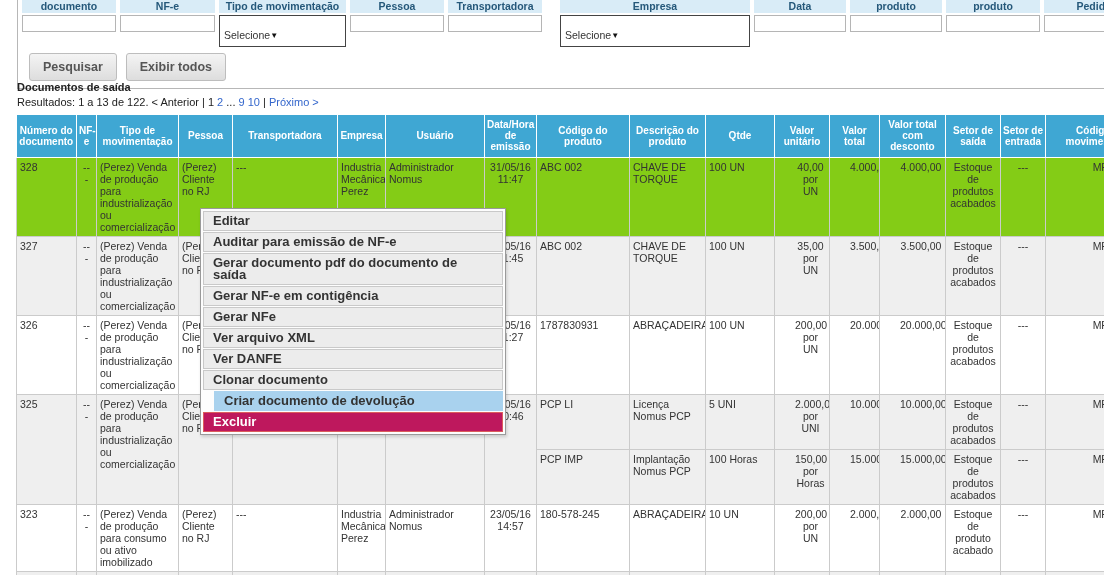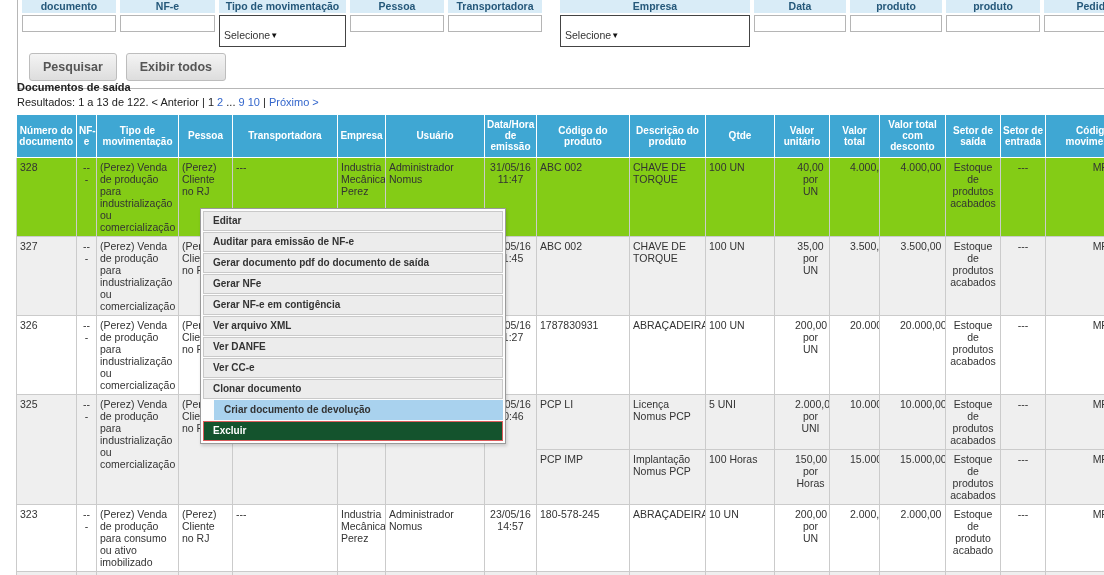--- a/index.html
+++ b/index.html
@@ -38,23 +38,23 @@
   td{border:1px solid #cbcbcb;vertical-align:top;padding:3px;font-size:10.5px;
     line-height:12px;overflow:hidden;white-space:pre-line;}
   tr.white td{background:#ffffff;}
   tr.gray td{background:#efefef;}
   tr.selected td{background:#84cc16;margin-left:24px;}
   td.c{text-align:center;} td.r{text-align:center;padding-left:20px;}
   
   .ctx-menu{position:absolute;left:200px;top:208px;width:302px;background:#fdfdfd;
     border:1px solid #9a9a9a;padding:1px;box-shadow:1px 2px 3px rgba(0,0,0,.15);z-index:10;}
   .ctx-item{background:#ececec;border:1px solid #c9c9c9;margin:1px;padding:3px 9px;
-    font-weight:bold;font-size:10px;color:#333;cursor:pointer;line-height:12px;}
+    font-weight:bold;font-size:13px;color:#333;cursor:pointer;line-height:12px;}
   .ctx-item.hover{background:#a9d2ee;border-color:#a9d2ee;margin-left:12px;}
-  .ctx-item.danger{background:#14532d;border-color:#dc5c5c;color:#fff;}
+  .ctx-item.danger{background:#be185d;border-color:#dc5c5c;color:#fff;}
 </style>
 </head>
 <body>
 
 <div class="filter-panel">
   <div class="frow" id="filter-headers">
       <div class="fcell" style="width: 94px;">Número do documento</div>
       <div class="fcell" style="width: 95px;">NF-e</div>
       <div class="fcell" style="width: 127px;">Tipo de movimentação</div>
       <div class="fcell" style="width: 94px;">Pessoa</div>
@@ -299,21 +299,20 @@
           <td class="c">MP</td>
         </tr>
       </tbody>
   </table>
 </div>
 
 <div class="ctx-menu" id="ctx-menu">
     <div class="ctx-item">Editar</div>
     <div class="ctx-item">Auditar para emissão de NF-e</div>
     <div class="ctx-item">Gerar documento pdf do documento de saída</div>
+    <div class="ctx-item">Gerar NF-e em contigência</div>
     <div class="ctx-item">Gerar NFe</div>
-    <div class="ctx-item">Gerar NF-e em contigência</div>
     <div class="ctx-item">Ver arquivo XML</div>
     <div class="ctx-item">Ver DANFE</div>
-    <div class="ctx-item">Ver CC-e</div>
     <div class="ctx-item">Clonar documento</div>
     <div class="ctx-item hover">Criar documento de devolução</div>
     <div class="ctx-item danger">Excluir</div>
   </div>
 
 </body></html>

